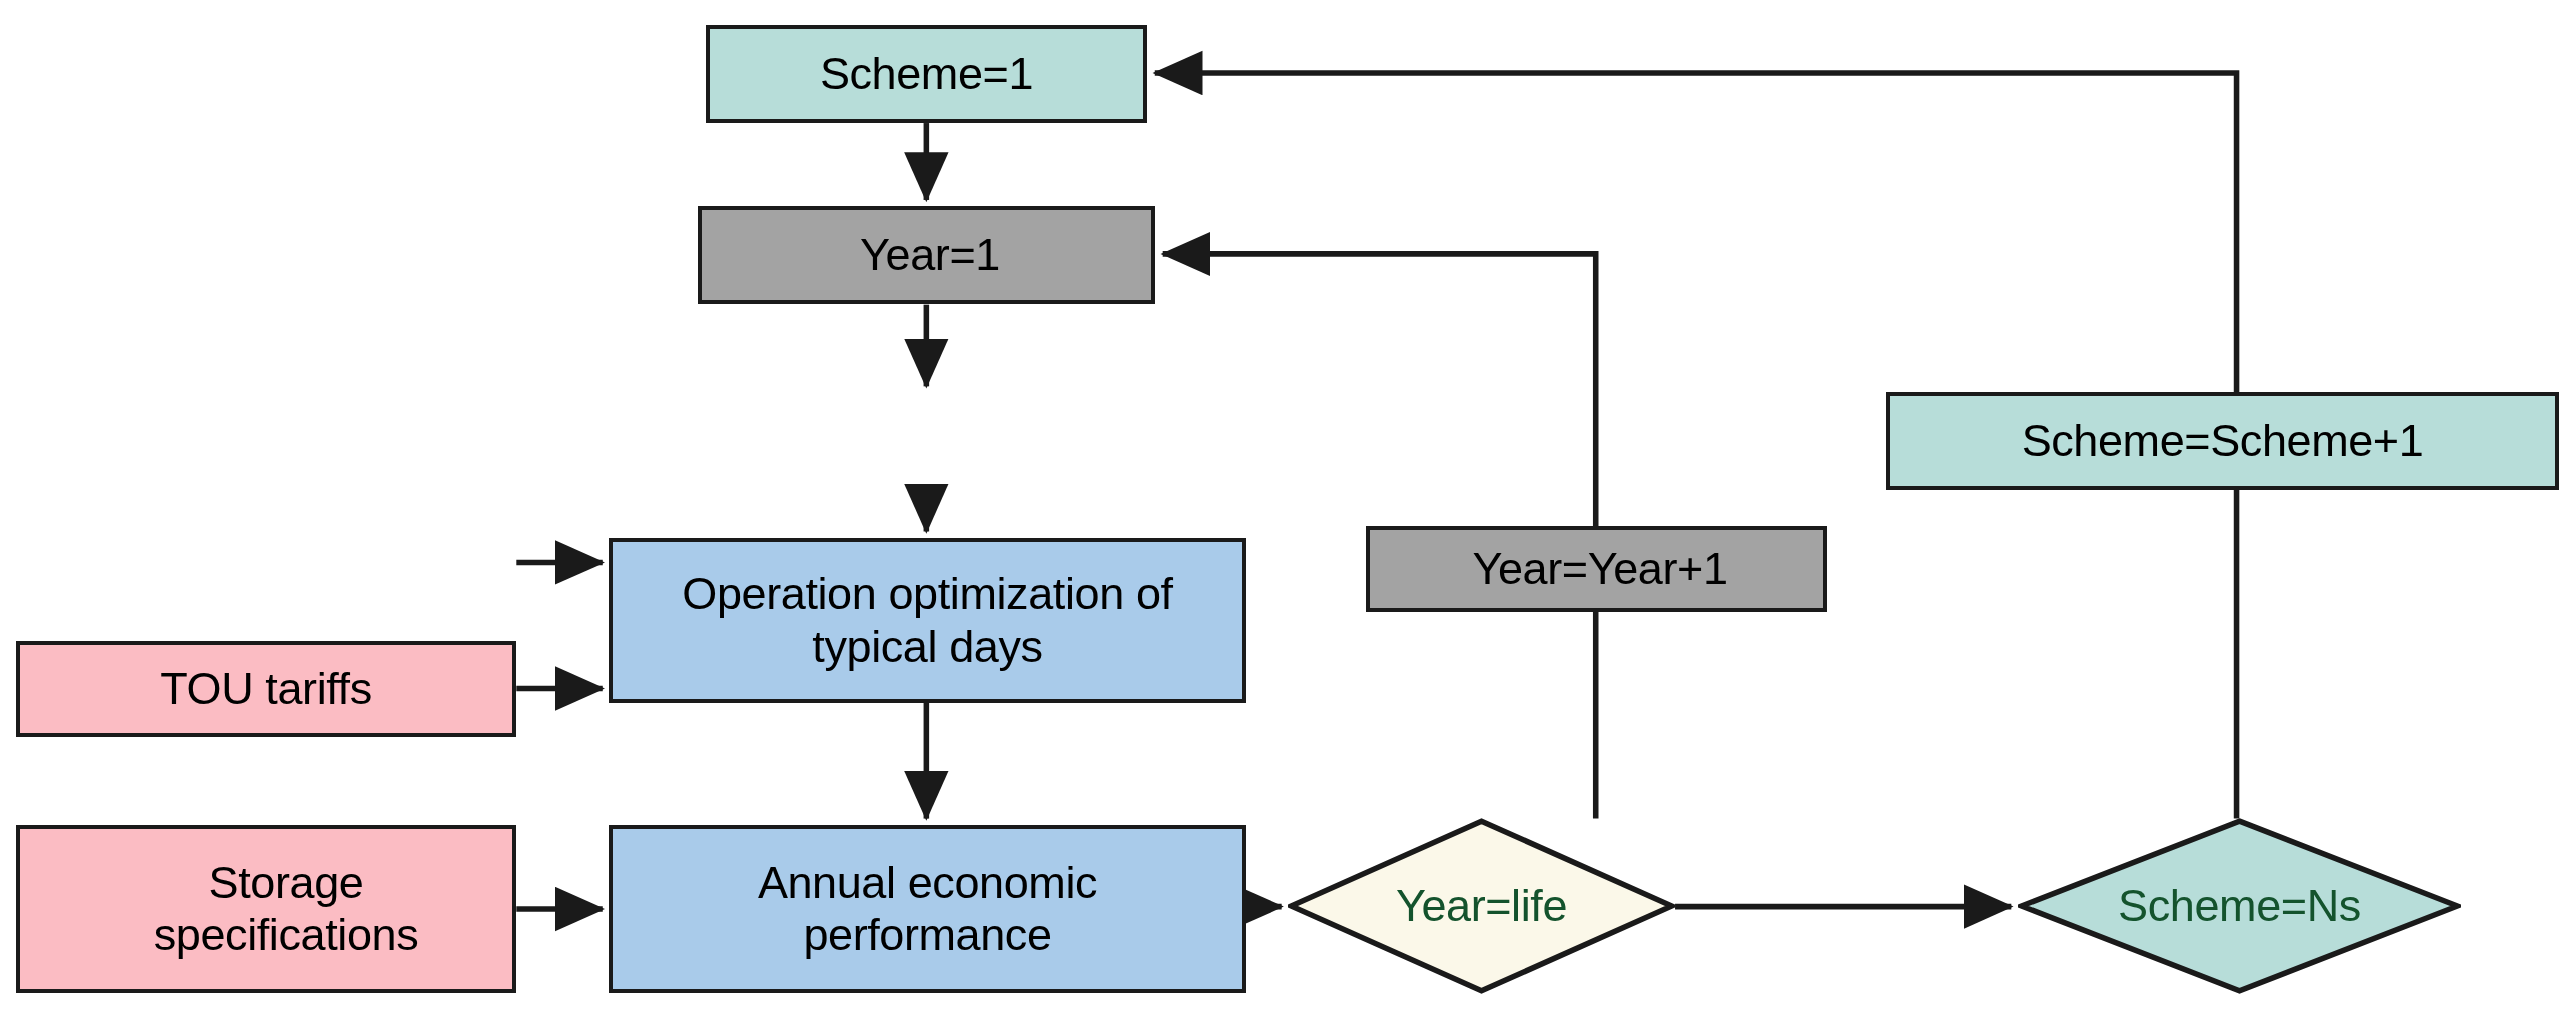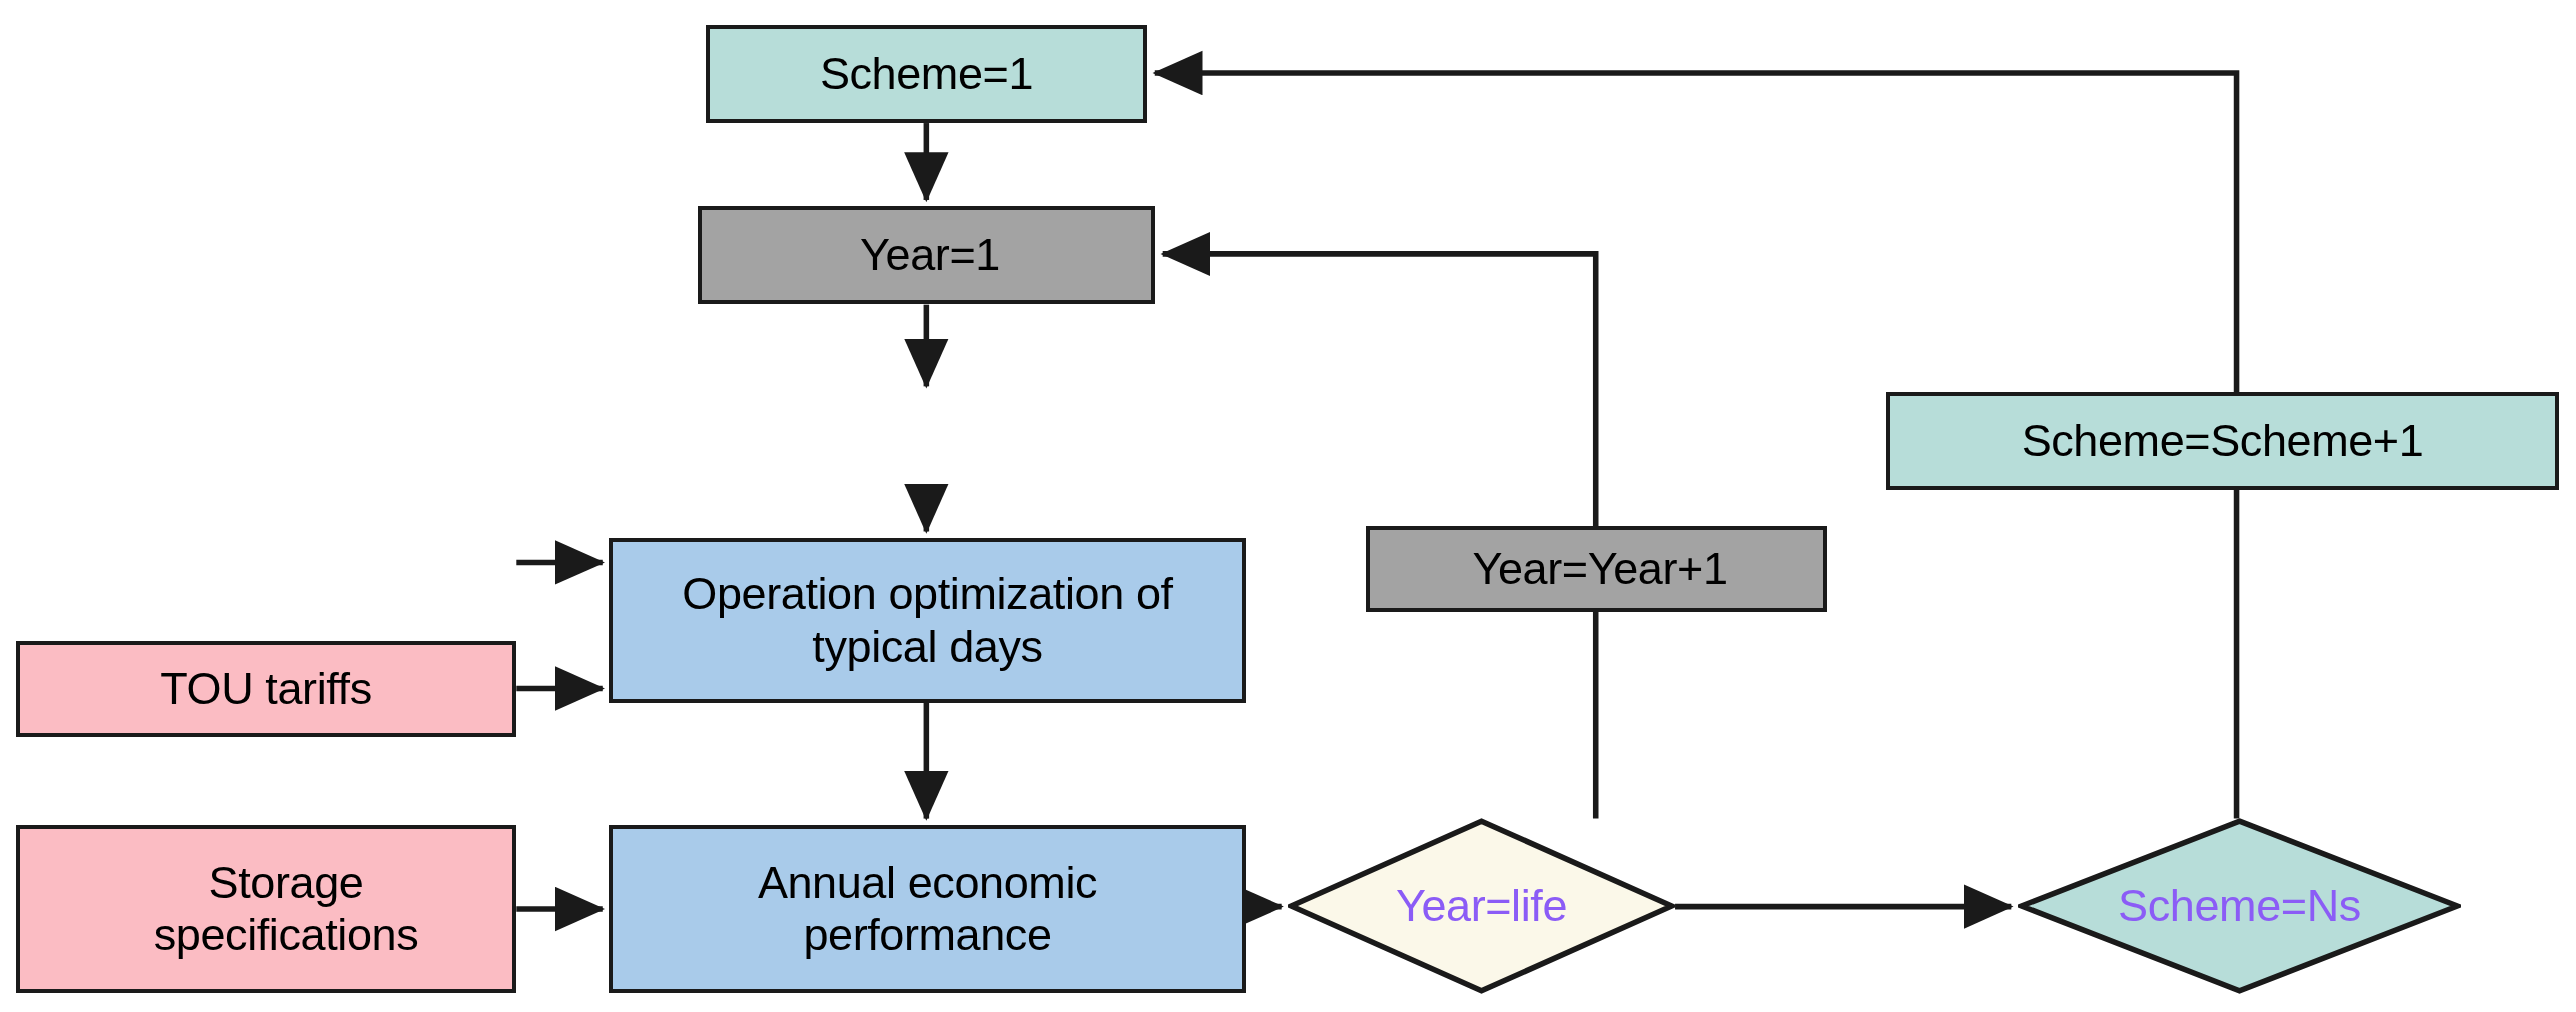--- a/index.html
+++ b/index.html
@@ -27,21 +27,21 @@
   .node.cream{background:#a3a3a3;padding-left:7px;}
   .node.blue{background:#a9cbea;}
   .node.pink{background:#fbbcc3;}
   .diamond{
     position:absolute;
     z-index:3;
     display:flex;align-items:center;justify-content:center;
   }
   .diamond .dlabel{
     position:relative;z-index:4;
-    font-size:45px;color:#8b5cf6;
+    font-size:45px;color:#14532d;
     letter-spacing:-0.4px;
     white-space:nowrap;
   }
   .diamond svg{position:absolute;left:0;top:0;}
 </style>
 </head>
 <body>
 
 <div id="stage">
 

